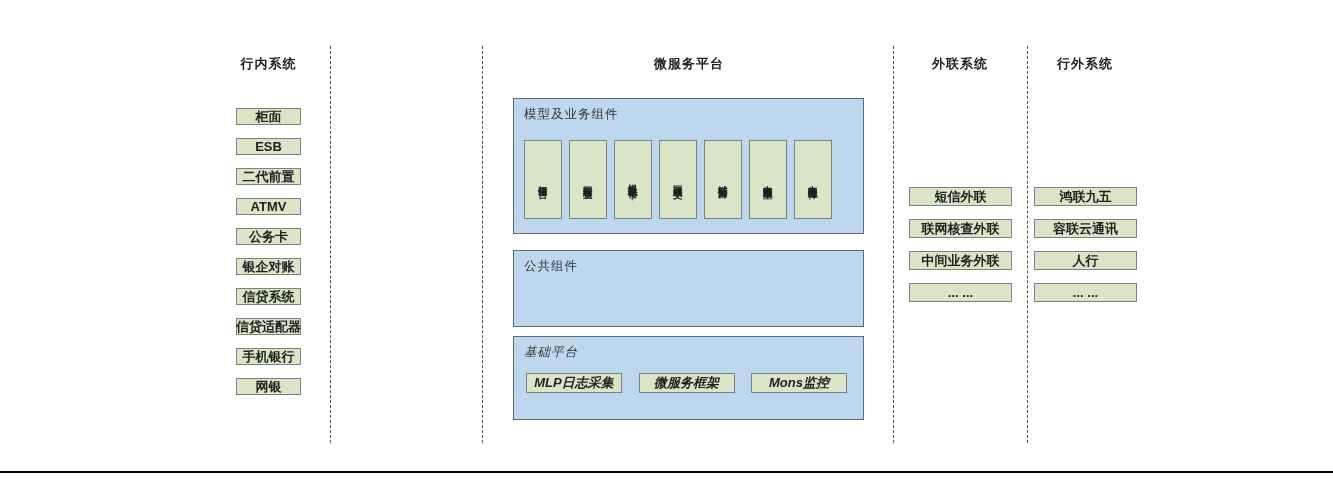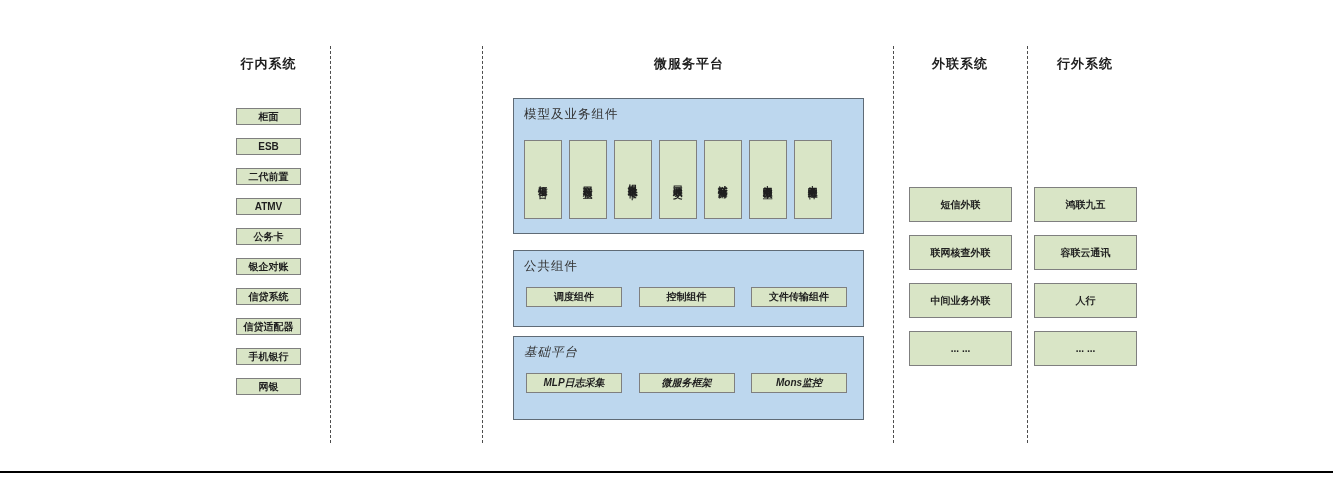--- a/index.html
+++ b/index.html
@@ -23,23 +23,23 @@
   }
   .divider{
     position:absolute;top:46px;height:397px;width:0;
     border-left:1px dashed var(--divider-color);
   }
   .box-stack{position:absolute;}
   .sys-box{
     height:17px;margin-bottom:13px;
     background:var(--green-fill);border:1px solid var(--green-border);
     display:flex;align-items:center;justify-content:center;
-    font-size:10px;font-weight:bold;color:var(--text-dark);white-space:nowrap;
+    font-size:13px;font-weight:bold;color:var(--text-dark);white-space:nowrap;
   }
-  .ext-stack .sys-box{height:35px;}
+  .ext-stack .sys-box{height:19px;}
   .panel{
     position:absolute;left:513px;width:351px;
     background:var(--blue-fill);border:1px solid var(--blue-border);
   }
   .panel-label{
     position:absolute;left:10px;top:7px;
     font-size:12.5px;color:#333333;letter-spacing:1px;
   }
   .vbox-row{
     position:absolute;left:10px;top:41px;display:flex;gap:7px;
@@ -99,25 +99,20 @@
         <div class="vbox">银联及银行卡</div>
         <div class="vbox">同城票交</div>
         <div class="vbox">城商行清算</div>
         <div class="vbox">中间业务模型</div>
         <div class="vbox">中间业务组件</div>
       </div>
   </div>
 
   <div class="panel" style="top:250px;height:77px;">
     <div class="panel-label">公共组件</div>
-    <div class="hbox-row">
-        <div class="sys-box">调度组件</div>
-        <div class="sys-box">控制组件</div>
-        <div class="sys-box">文件传输组件</div>
-      </div>
   </div>
 
   <div class="panel" style="top:336px;height:84px;font-style:italic;">
     <div class="panel-label">基础平台</div>
     <div class="hbox-row">
         <div class="sys-box">MLP日志采集</div>
         <div class="sys-box">微服务框架</div>
         <div class="sys-box">Mons监控</div>
       </div>
   </div>

